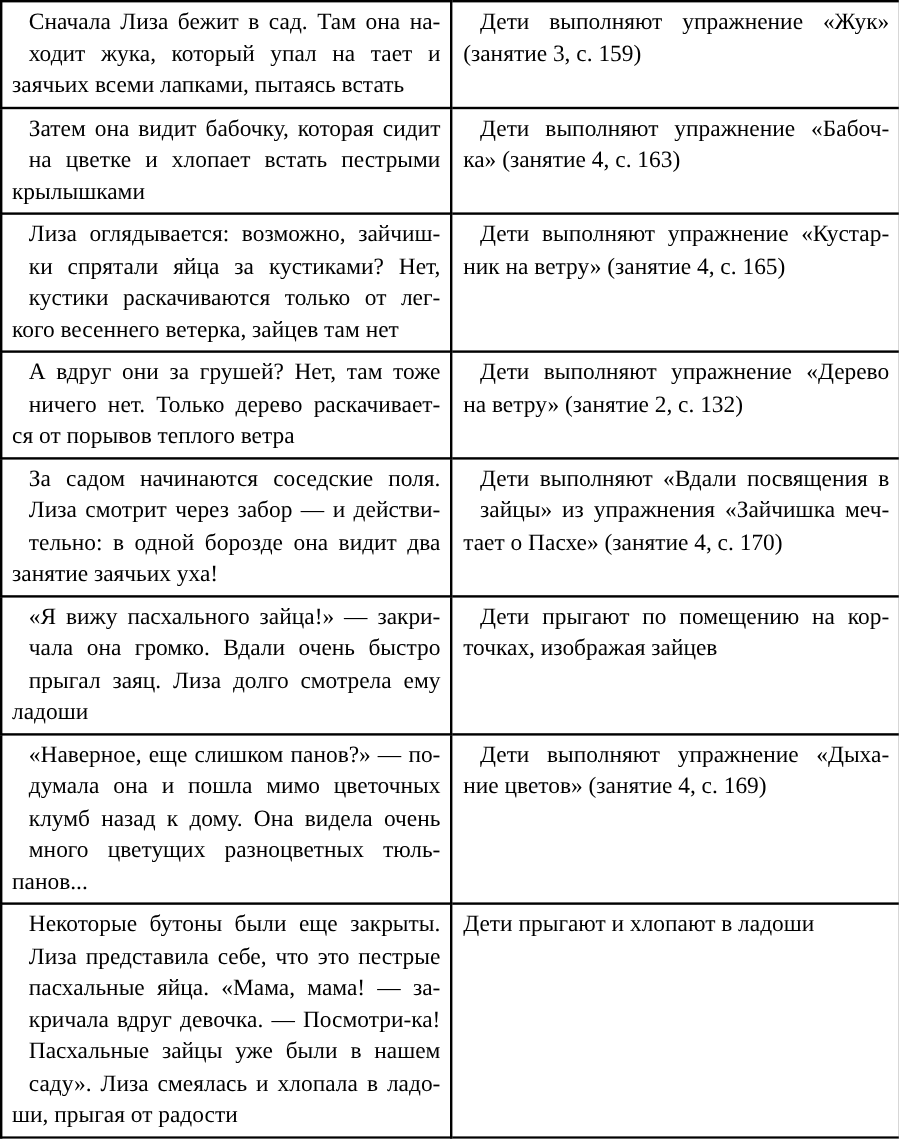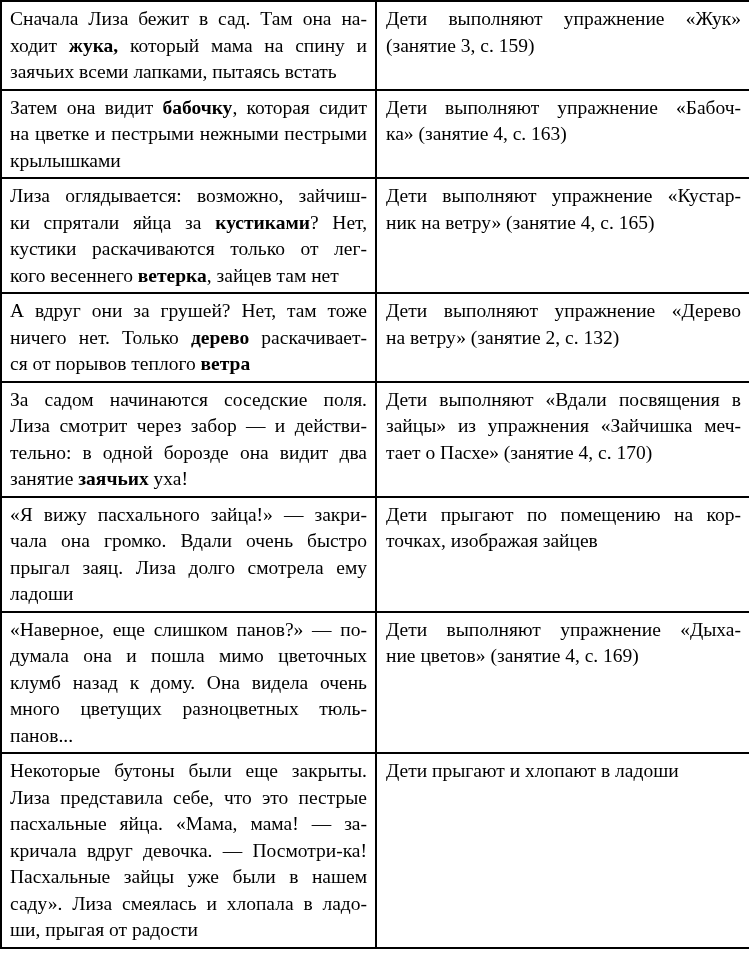--- a/index.html
+++ b/index.html
@@ -27,47 +27,48 @@
     overflow: hidden;
   }
   td.cell-right { padding-left: 9px; }
   .ln {
     line-height: 26.5px;
     text-align: justify;
     white-space: normal;
   }
   .ln.just {
     text-align-last: justify;
+    margin-left: 14px;
   }
-  .ln b { font-weight: bold; }
+  .ln b { font-weight: normal; }
 </style>
 </head>
 <body>
 
 <table class="doc-table">
   <colgroup>
     <col class="col-left">
     <col class="col-right">
   </colgroup>
   <tbody id="table-body">
       <tr>
         <td class="cell cell-left">
           <div class="ln just"><span>Сначала Лиза бежит в сад. Там она на-</span></div>
-          <div class="ln just"><span>ходит </span><b>жука,</b><span> который мама на спину и</span></div>
+          <div class="ln just"><span>ходит </span><b>жука,</b><span> который упал на тает и</span></div>
           <div class="ln"><span>заячьих всеми лапками, пытаясь встать</span></div>
         </td>
         <td class="cell cell-right">
           <div class="ln just"><span>Дети выполняют упражнение «Жук»</span></div>
           <div class="ln"><span>(занятие 3, с. 159)</span></div>
         </td>
       </tr>
       <tr>
         <td class="cell cell-left">
           <div class="ln just"><span>Затем она видит </span><b>бабочку</b><span>, которая сидит</span></div>
-          <div class="ln just"><span>на цветке и пестрыми нежными пестрыми</span></div>
+          <div class="ln just"><span>на цветке и хлопает встать пестрыми</span></div>
           <div class="ln"><span>крылышками</span></div>
         </td>
         <td class="cell cell-right">
           <div class="ln just"><span>Дети выполняют упражнение «Бабоч-</span></div>
           <div class="ln"><span>ка» (занятие 4, с. 163)</span></div>
         </td>
       </tr>
       <tr>
         <td class="cell cell-left">
           <div class="ln just"><span>Лиза оглядывается: возможно, зайчиш-</span></div>

